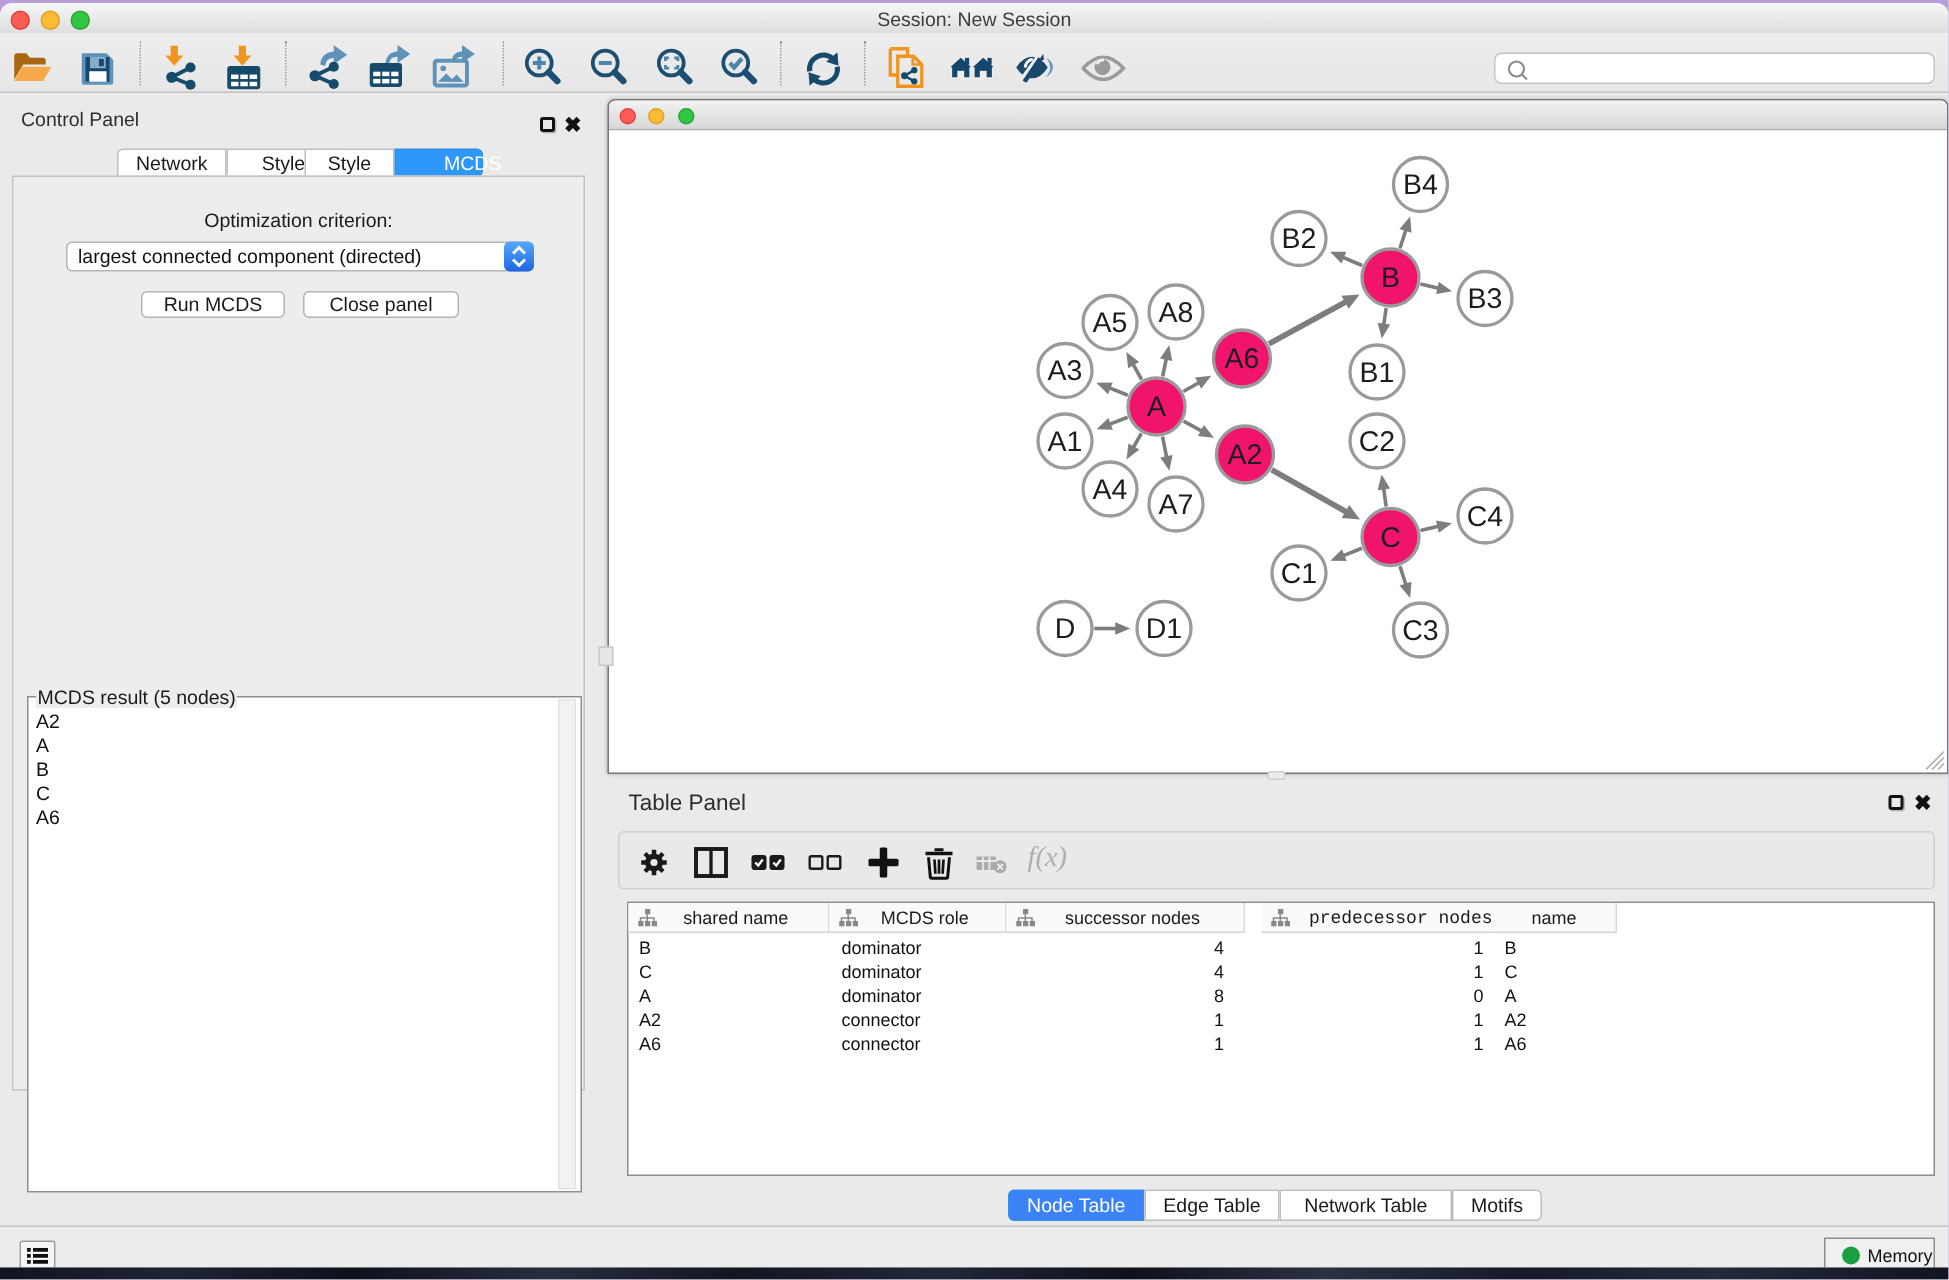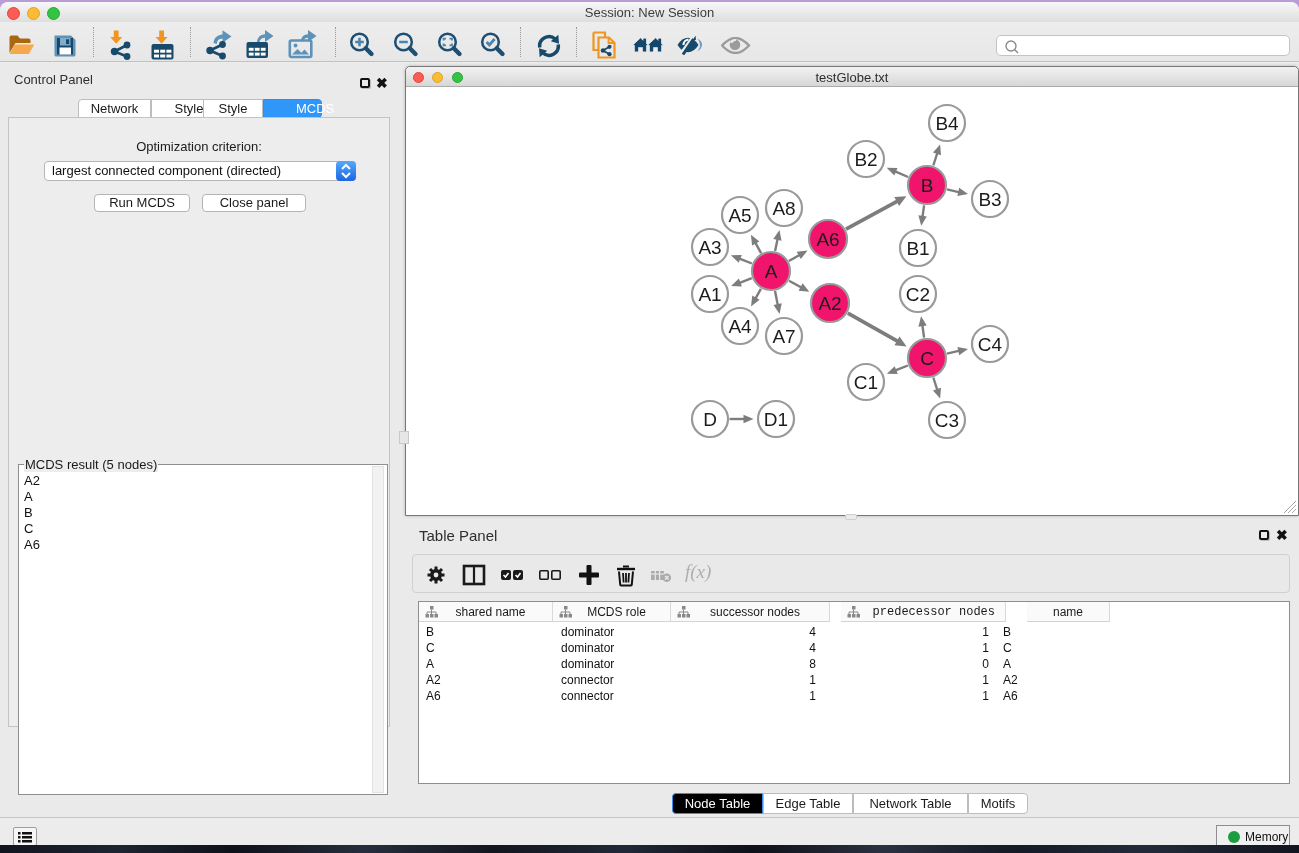--- a/index.html
+++ b/index.html
@@ -33,21 +33,21 @@
 #nw-tb{position:absolute;left:0;top:0;width:892px;height:20px;background:linear-gradient(#f2f2f2,#d7d7d7);border-bottom:1px solid #ababab;border-radius:5px 5px 0 0;}
 #nw-tb .tl{position:absolute;top:4.5px;width:11px;height:11px;border-radius:50%;}
 #nw-title{position:absolute;left:0;top:3px;width:892px;text-align:center;font-size:13px;color:#2e2e2e;}
 
 #tp-title{position:absolute;left:419px;top:464px;font-size:15px;color:#2e2e2e;}
 #tp-tools{position:absolute;left:412px;top:491px;width:878px;height:39px;background:#e9e9e9;border:1px solid #d0d0d0;border-radius:4px;}
 #tp-table{position:absolute;left:418px;top:538px;width:872px;height:183px;background:#fff;border:1px solid #8e8e8e;}
 .th{position:absolute;top:0;height:20px;background:#fafafa;border-right:1px solid #d9d9d9;border-bottom:1px solid #d4d4d4;font-size:12px;color:#1a1a1a;text-align:center;line-height:20px;}
 .td{position:absolute;height:16px;font-size:12px;color:#111;line-height:16px;}
 .btab{position:absolute;top:730px;height:21px;background:#fff;border:1px solid #bdbdbd;font-size:13px;color:#1a1a1a;text-align:center;line-height:19px;}
-.btab.sel{background:#000000;color:#fff;border-color:#368ee8;}
+.btab.sel{background:#3b82f6;color:#fff;border-color:#368ee8;}
 #mem{position:absolute;left:1216px;top:7px;width:74px;height:22px;background:#f0f0f0;border:1px solid #8e8e8e;font-size:12px;color:#111;}
 #listbtn{position:absolute;left:13px;top:9px;width:24px;height:19px;background:#f6f6f6;border:1px solid #9e9e9e;border-radius:2px;}
 .mmax{position:absolute;width:10px;height:10px;border:2px solid #111;border-radius:2px;box-shadow:1px 1px 0 #bbb;}
 .mx{position:absolute;font-size:14px;font-weight:bold;color:#111;line-height:10px;}
 </style></head>
 <body>
 <div id="app">
 <div id="titlebar">
  <div class="tl" style="left:7px;background:#fb5d55;border:1px solid #e0453e;"></div>
  <div class="tl" style="left:27px;background:#fcbb35;border:1px solid #e0a225;"></div>
@@ -204,21 +204,20 @@
      <div id="cp-list">A2<br>A<br>B<br>C<br>A6</div>
      <div id="cp-scroll"></div>
    </div>
  </div>
 
  <div id="nw">
   <div id="nw-tb">
    <div class="tl" style="left:7px;background:#fb5d55;border:1px solid #e0453e;"></div>
    <div class="tl" style="left:26px;background:#fcbb35;border:1px solid #e0a225;"></div>
    <div class="tl" style="left:46px;background:#32c544;border:1px solid #29a535;"></div>
-   <div id="nw-title">testGlobe.txt</div>
   </div>
   <svg id="graph" width="894" height="427" style="position:absolute;left:-1px;top:20px;">
           <line x1="356.1" y1="166.1" x2="350.0" y2="155.1" stroke="#7d7d7d" stroke-width="2.4"></line>
 <polygon points="345.9,147.7 354.4,154.4 347.1,158.5" fill="#7d7d7d"></polygon>
 <line x1="370.1" y1="163.9" x2="372.7" y2="151.4" stroke="#7d7d7d" stroke-width="2.4"></line>
 <polygon points="374.5,143.0 376.5,153.7 368.3,152.0" fill="#7d7d7d"></polygon>
 <line x1="346.9" y1="176.5" x2="333.8" y2="171.3" stroke="#7d7d7d" stroke-width="2.4"></line>
 <polygon points="325.9,168.2 336.8,168.0 333.7,175.8" fill="#7d7d7d"></polygon>
 <line x1="346.8" y1="191.2" x2="334.0" y2="196.1" stroke="#7d7d7d" stroke-width="2.4"></line>
 <polygon points="326.1,199.1 333.9,191.6 336.9,199.5" fill="#7d7d7d"></polygon>
@@ -398,21 +397,21 @@
           </svg>&nbsp;&nbsp;&nbsp;successor nodes</div>
    <div class="th" style="left:422px;width:165px;font-family:Liberation Mono, monospace;"><svg width="13" height="12" style="position:absolute;left:6px;top:4px;">
             <g fill="#888">
               <rect x="5" y="0" width="3.5" height="3.5"></rect>
               <rect x="0.5" y="8" width="3.5" height="3.5"></rect>
               <rect x="5" y="8" width="3.5" height="3.5"></rect>
               <rect x="9.5" y="8" width="3.5" height="3.5"></rect>
               <path d="M6.5 3.5 v2.5 M2 8 V6 h9 v2 M6.5 6 v2" stroke="#888" fill="none" stroke-width="1"></path>
             </g>
           </svg>&nbsp;&nbsp;&nbsp;predecessor nodes</div>
-   <div class="th" style="left:608px;width:83px;">name</div>
+   <div class="th" style="left:576px;width:83px;">name</div>
    <div id="tp-rows">
           <div class="td" style="left:7px;top:22px;width:120px;">B</div>
           <div class="td" style="left:142px;top:22px;width:110px;">dominator</div>
           <div class="td" style="left:254px;top:22px;width:143px;text-align:right;">4</div>
           <div class="td" style="left:408px;top:22px;width:162px;text-align:right;">1</div>
           <div class="td" style="left:584px;top:22px;width:80px;">B</div>
           <div class="td" style="left:7px;top:38px;width:120px;">C</div>
           <div class="td" style="left:142px;top:38px;width:110px;">dominator</div>
           <div class="td" style="left:254px;top:38px;width:143px;text-align:right;">4</div>
           <div class="td" style="left:408px;top:38px;width:162px;text-align:right;">1</div>

